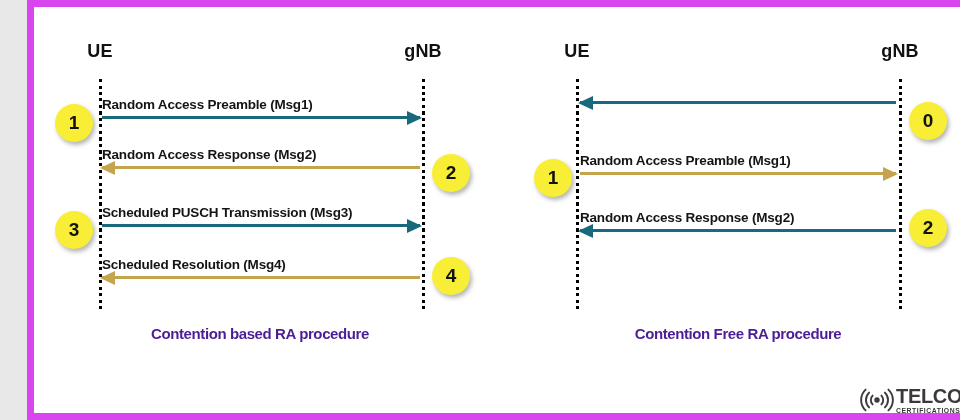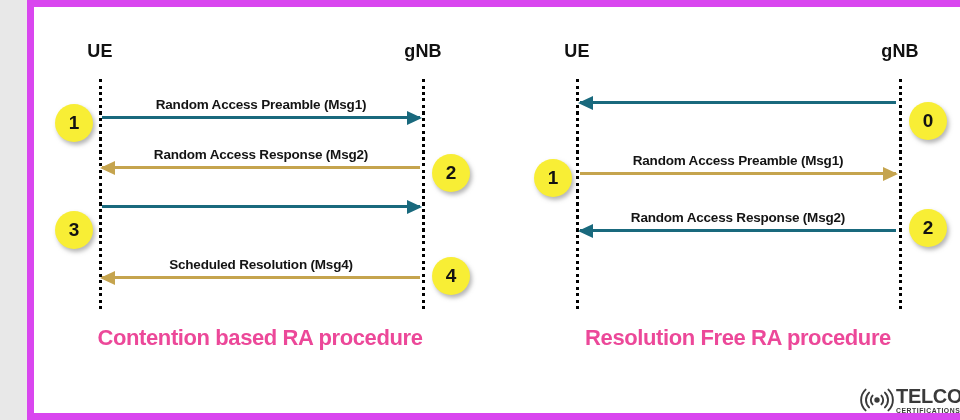--- a/index.html
+++ b/index.html
@@ -22,42 +22,42 @@
   .actor{
     position:absolute;top:34px;transform:translateX(-50%);
     font-size:18px;font-weight:700;color:#111;letter-spacing:0.2px;
   }
   .lifeline{
     position:absolute;top:72px;width:3px;height:230px;
     background-image:repeating-linear-gradient(to bottom,#000 0px,#000 3px,transparent 3px,transparent 6.5px);
   }
   .msg{position:absolute;}
   .msg-label{
-    text-align:center;font-size:13.5px;font-weight:600;color:#141414;
+    font-size:13.5px;font-weight:600;color:#141414;
     line-height:16px;margin-bottom:3px;white-space:nowrap;letter-spacing:-0.2px;
   }
   .msg-line{position:relative;height:3px;background:currentColor;}
   .msg-head{
     position:absolute;top:-5.5px;width:0;height:0;display:block;
     border-top:7px solid transparent;border-bottom:7px solid transparent;
   }
   .to-right .msg-head{right:-2px;border-left:15px solid currentColor;}
   .to-left  .msg-head{left:-2px;border-right:15px solid currentColor;}
   .teal{color:var(--teal);}
   .gold{color:var(--gold);}
   .badge{
     position:absolute;width:38px;height:38px;border-radius:50%;
     background:var(--yellow);
     box-shadow:2px 3px 4px rgba(110,110,110,0.5);
     display:flex;align-items:center;justify-content:center;
     font-size:19px;font-weight:700;color:#121212;
   }
   .diagram-title{
     position:absolute;top:318px;transform:translateX(-50%);
-    font-size:22px;font-weight:700;letter-spacing:-0.4px;color:#ec4899;
+    font-size:15px;font-weight:700;letter-spacing:-0.4px;color:#4c1d95;
     white-space:nowrap;
     text-align:center;
   }
   .logo{
     position:absolute;left:826px;top:377px;
     display:flex;align-items:center;gap:2px;
   }
   .logo-text{display:flex;flex-direction:column;}
   .logo-name{
     font-size:20px;font-weight:800;line-height:20px;color:#3a3a3a;letter-spacing:-0.3px;
@@ -85,20 +85,21 @@
           <i class="msg-head"></i>
         </div>
     </div>
     <div class="msg gold to-left" style="left:68px;width:318px;top:140px">
       <div class="msg-label">Random Access Response (Msg2)</div>
       <div class="msg-line">
           <i class="msg-head"></i>
         </div>
     </div>
     <div class="msg teal to-right" style="left:68px;width:318px;top:198px">
+      <div class="msg-label">Scheduled PUSCH Transmission (Msg3)</div>
       <div class="msg-line">
           <i class="msg-head"></i>
         </div>
     </div>
     <div class="msg gold to-left" style="left:68px;width:318px;top:250px">
       <div class="msg-label">Scheduled Resolution (Msg4)</div>
       <div class="msg-line">
           <i class="msg-head"></i>
         </div>
     </div>
@@ -133,21 +134,21 @@
       <div class="msg-label">Random Access Response (Msg2)</div>
       <div class="msg-line">
           <i class="msg-head"></i>
         </div>
     </div>
 
     <div class="badge" style="left:875px;top:95px">0</div>
     <div class="badge" style="left:500px;top:152px">1</div>
     <div class="badge" style="left:875px;top:202px">2</div>
 
-    <div class="diagram-title" style="left:704px">Resolution Free RA procedure</div>
+    <div class="diagram-title" style="left:704px">Contention Free RA procedure</div>
   </section>
 
   <div class="logo">
     <span style="display:inline-flex;">
       <svg width="34" height="32" viewBox="0 0 34 32">
         <g stroke="#3a3a3a" stroke-width="1.9" fill="none" stroke-linecap="round">
           <path d="M12.6 11.6 A6.3 6.3 0 0 0 12.6 20.4"></path>
           <path d="M9.1 8.6 A10.3 10.3 0 0 0 9.1 23.4"></path>
           <path d="M5.6 5.6 A14.3 14.3 0 0 0 5.6 26.4"></path>
           <path d="M21.4 11.6 A6.3 6.3 0 0 1 21.4 20.4"></path>

